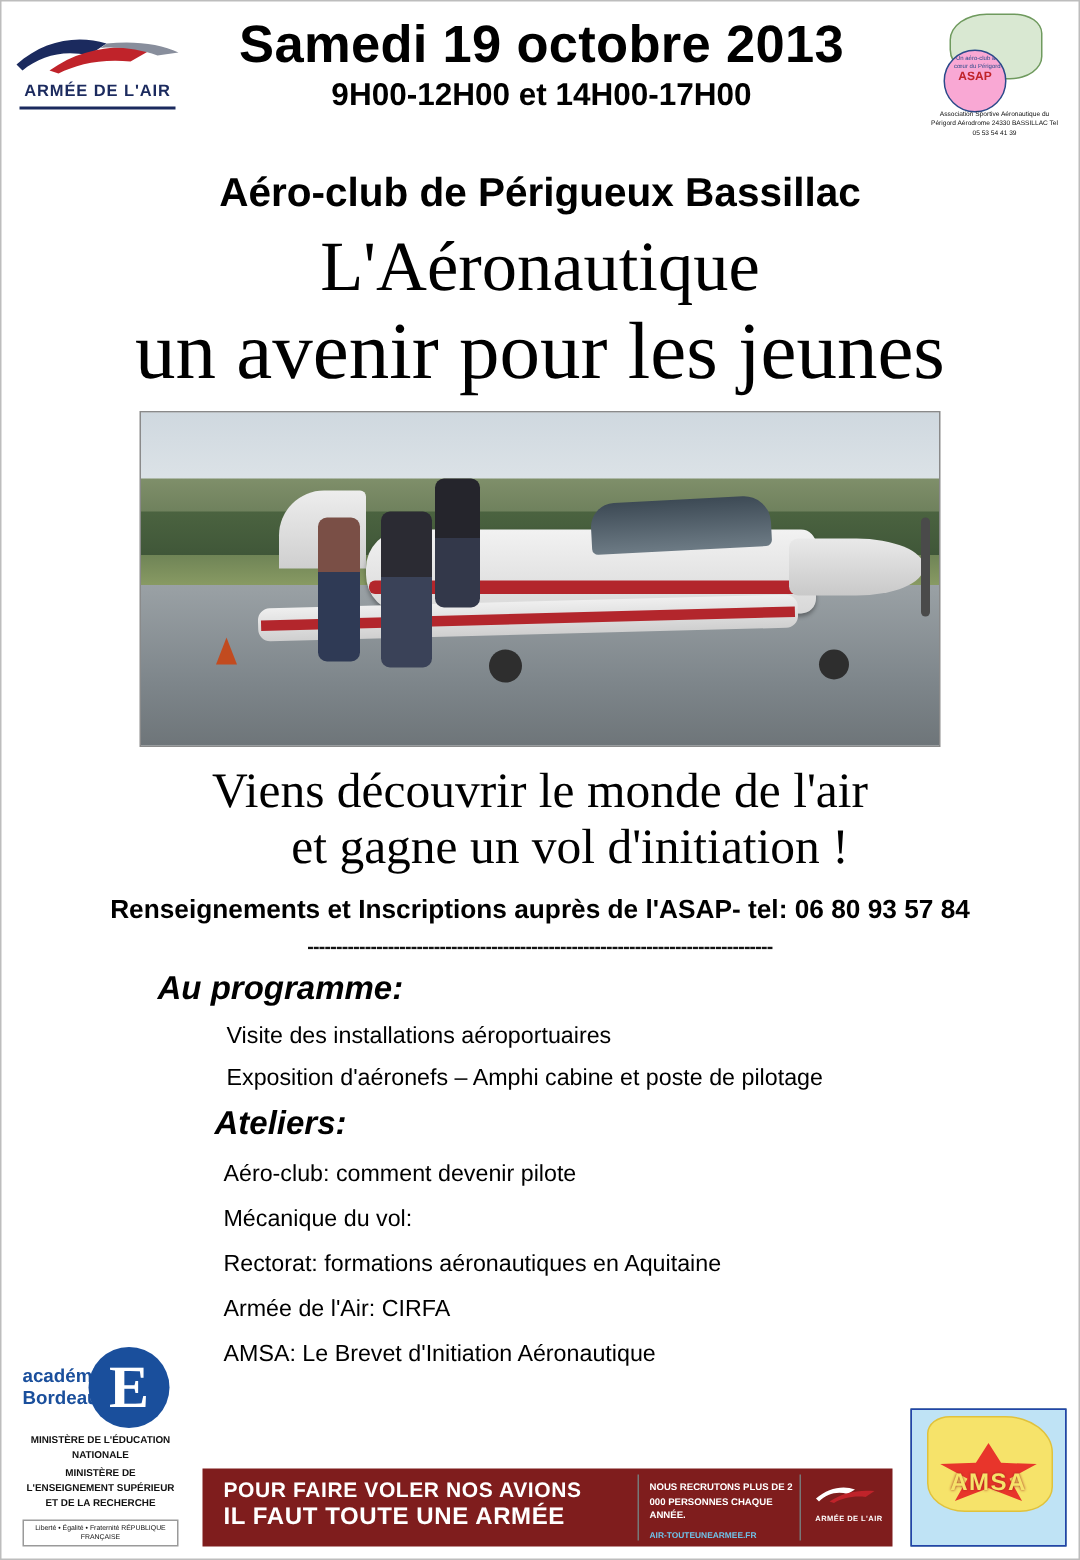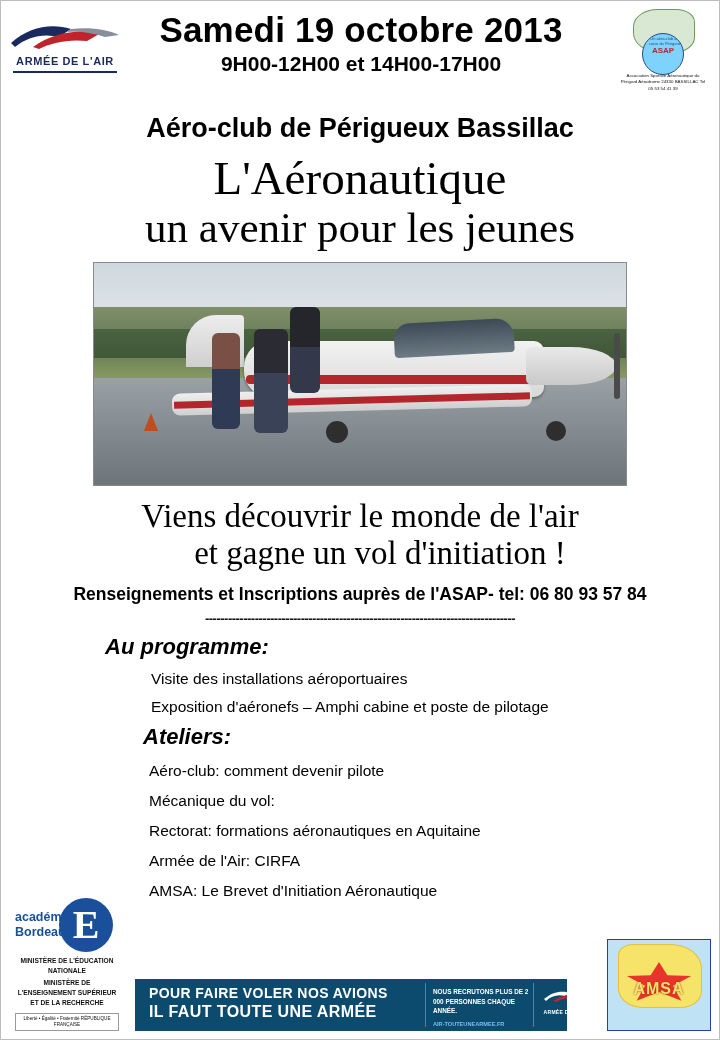--- a/index.html
+++ b/index.html
@@ -90,24 +90,24 @@
   .logo-asap .map {
     position: absolute;
     left: 14px; top: 2px;
     width: 60px; height: 42px;
     background: #d9e8d2;
     border: 1px solid #6f9a5e;
     border-radius: 40% 30% 35% 45%;
   }
   .logo-asap .circle {
     position: absolute;
-    left: 23px; top: 26px;
+    left: 10px; top: 26px;
     width: 40px; height: 40px;
     border-radius: 50%;
-    background: #7dd3fc;
+    background: #f9a8d4;
     border: 1px solid #2b4a8a;
     overflow: hidden;
   }
   .logo-asap .circle .asap-word {
     position: absolute;
     left: 0; right: 0;
     top: 12px;
     font-size: 8px;
     font-weight: bold;
     color: #c0232a;
@@ -140,21 +140,21 @@
     text-align: center;
     font-family: "Liberation Serif", serif;
     font-weight: normal;
     margin-top: 10px;
   }
   .headline .l1 {
     font-size: 47px;
     line-height: 1.05;
   }
   .headline .l2 {
-    font-size: 43px;
+    font-size: 54px;
     line-height: 1.08;
     margin-top: 2px;
   }
 
   
   .photo-wrap {
     margin: 10px auto 0 auto;
     width: 532px;
     height: 222px;
     position: relative;
@@ -362,26 +362,25 @@
     font-size: 4.6px;
     line-height: 1.35;
     padding: 2px 1px;
     color: #111;
   }
 
   .banner {
     position: absolute;
     left: 134px;
     bottom: 8px;
-    width: 392px;
+    width: 460px;
     height: 52px;
-    background: #0c4a6e;
+    background: #7f1d1d;
     color: #ffffff;
     overflow: hidden;
-    padding-left: 40px;
   }
   .banner .b-left {
     position: absolute;
     left: 14px; top: 6px;
     width: 270px;
   }
   .banner .b-l1 {
     font-size: 14px;
     font-weight: bold;
     letter-spacing: 0.4px;

